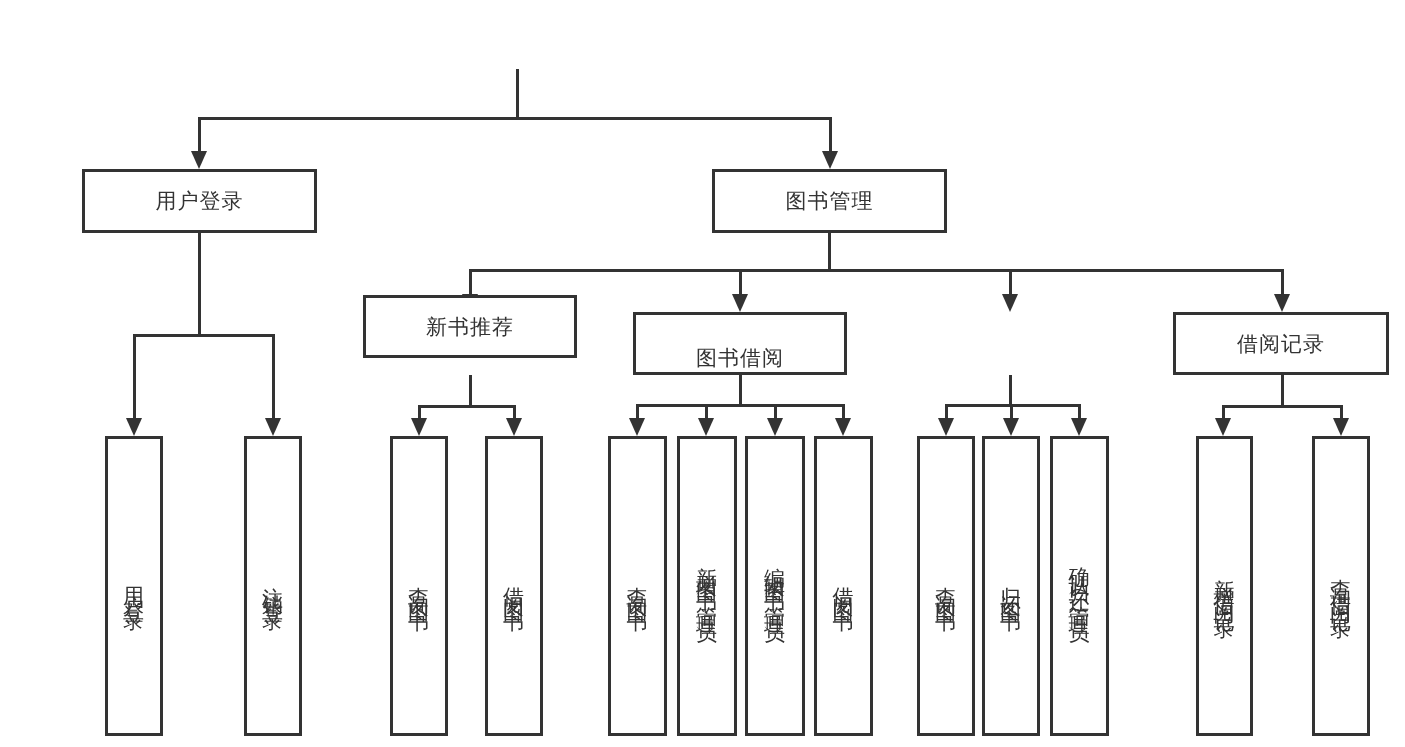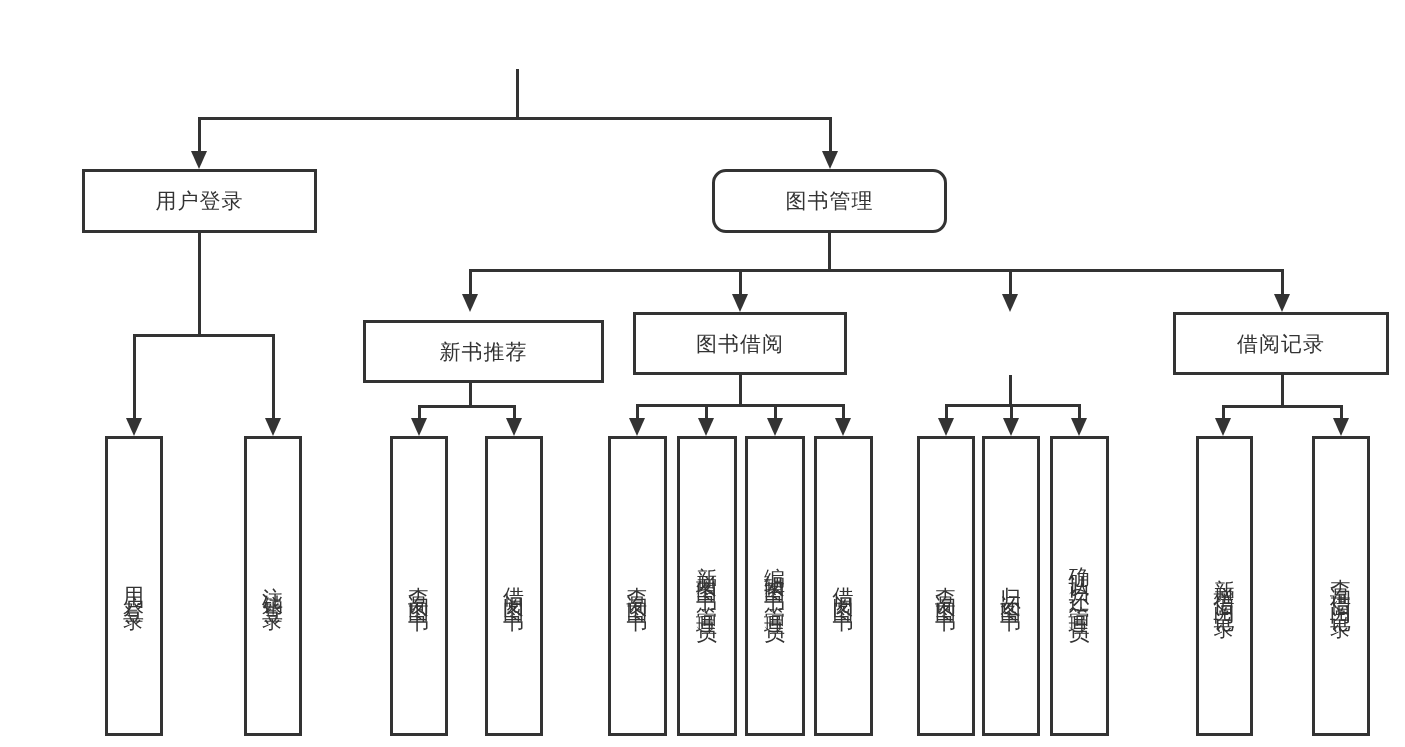--- a/index.html
+++ b/index.html
@@ -79,21 +79,21 @@
   <div class="vline" style="left:516px; top:69px; height:49px;"></div>
   <div class="hline" style="left:198px; top:117px; width:634px;"></div>
   <div class="vline" style="left:198px; top:117px; height:36px;"></div>
   <div class="arrow" style="left:191px; top:151px;"></div>
   <div class="vline" style="left:829px; top:117px; height:36px;"></div>
   <div class="arrow" style="left:822px; top:151px;"></div>
 
   <div class="node node-h" style="left:82px; top:169px; width:235px; height:64px;">
     <span>用户登录</span>
   </div>
-  <div class="node node-h" style="left:712px; top:169px; width:235px; height:64px;border-radius:14px;">
+  <div class="node node-h" style="left:712px; top:169px; width:235px; height:64px;">
     <span>图书管理</span>
   </div>
 
   <div class="vline" style="left:198px; top:233px; height:103px;"></div>
   <div class="hline" style="left:133px; top:334px; width:141px;"></div>
   <div class="vline" style="left:133px; top:334px; height:88px;"></div>
   <div class="arrow" style="left:126px; top:418px;"></div>
   <div class="vline" style="left:272px; top:334px; height:88px;"></div>
   <div class="arrow" style="left:265px; top:418px;"></div>
 
@@ -108,24 +108,24 @@
   <div class="hline" style="left:469px; top:269px; width:815px;"></div>
   <div class="vline" style="left:469px; top:269px; height:26px;"></div>
   <div class="arrow" style="left:462px; top:294px;"></div>
   <div class="vline" style="left:739px; top:269px; height:26px;"></div>
   <div class="arrow" style="left:732px; top:294px;"></div>
   <div class="vline" style="left:1009px; top:269px; height:26px;"></div>
   <div class="arrow" style="left:1002px; top:294px;"></div>
   <div class="vline" style="left:1281px; top:269px; height:26px;"></div>
   <div class="arrow" style="left:1274px; top:294px;"></div>
 
-  <div class="node node-h" style="left:363px; top:320px; width:241px; height:63px;">
+  <div class="node node-h" style="left:363px; top:295px; width:214px; height:63px;">
     <span>新书推荐</span>
   </div>
-  <div class="node node-h" style="left:633px; top:312px; width:214px; height:63px;">
+  <div class="node node-h" style="left:633px; top:312px; width:214px; height:63px;align-items:flex-end;">
     <span>图书借阅</span>
   </div>
   <div class="node node-h" style="left:1173px; top:312px; width:216px; height:63px;">
     <span>借阅记录</span>
   </div>
 
   <div class="vline" style="left:469px; top:375px; height:32px;"></div>
   <div class="hline" style="left:418px; top:405px; width:98px;"></div>
   <div class="vline" style="left:418px; top:405px; height:14px;"></div>
   <div class="arrow" style="left:411px; top:418px;"></div>

